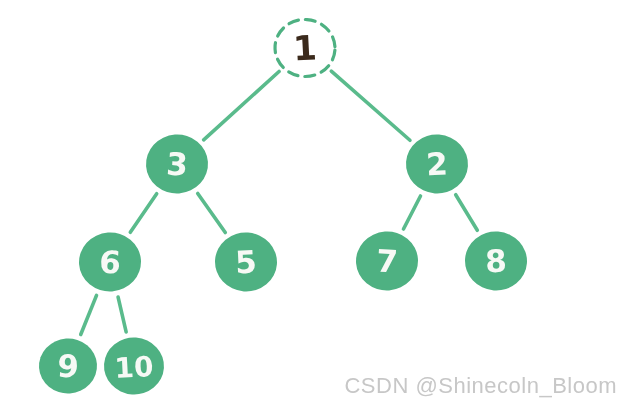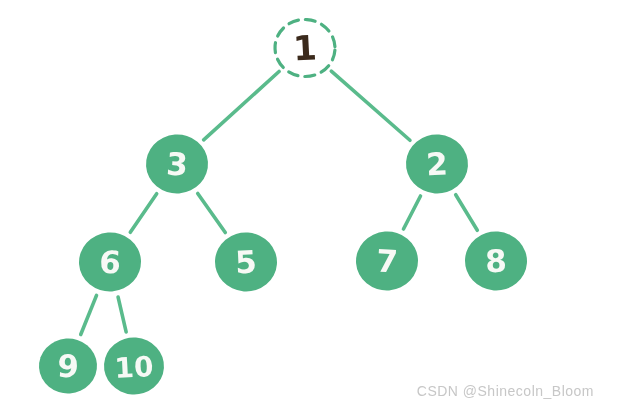--- a/index.html
+++ b/index.html
@@ -12,24 +12,24 @@
     font-family: "DejaVu Sans", sans-serif;
   }
   #tree-svg { position: absolute; left: 0; top: 0; }
   .node-label {
     font-family: "DejaVu Sans", sans-serif;
     font-weight: bold;
     text-anchor: middle;
   }
   #watermark {
     position: absolute;
-    right: 23px;
+    right: 0;
     bottom: 7px;
     font-family: "Liberation Sans", sans-serif;
-    font-size: 14px;
+    font-size: 22px;
     letter-spacing: 0.5px;
     user-select: none;
   }
 </style>
 </head>
 <body>
 
 <div id="canvas">
   <svg id="tree-svg" width="617" height="406" viewBox="0 0 617 406">
       <line x1="279.0654566997406" y1="71.50317986586008" x2="203.67553025169536" y2="139.82530070940106" stroke="#5abb8c" stroke-width="3.6" stroke-linecap="round"></line>

